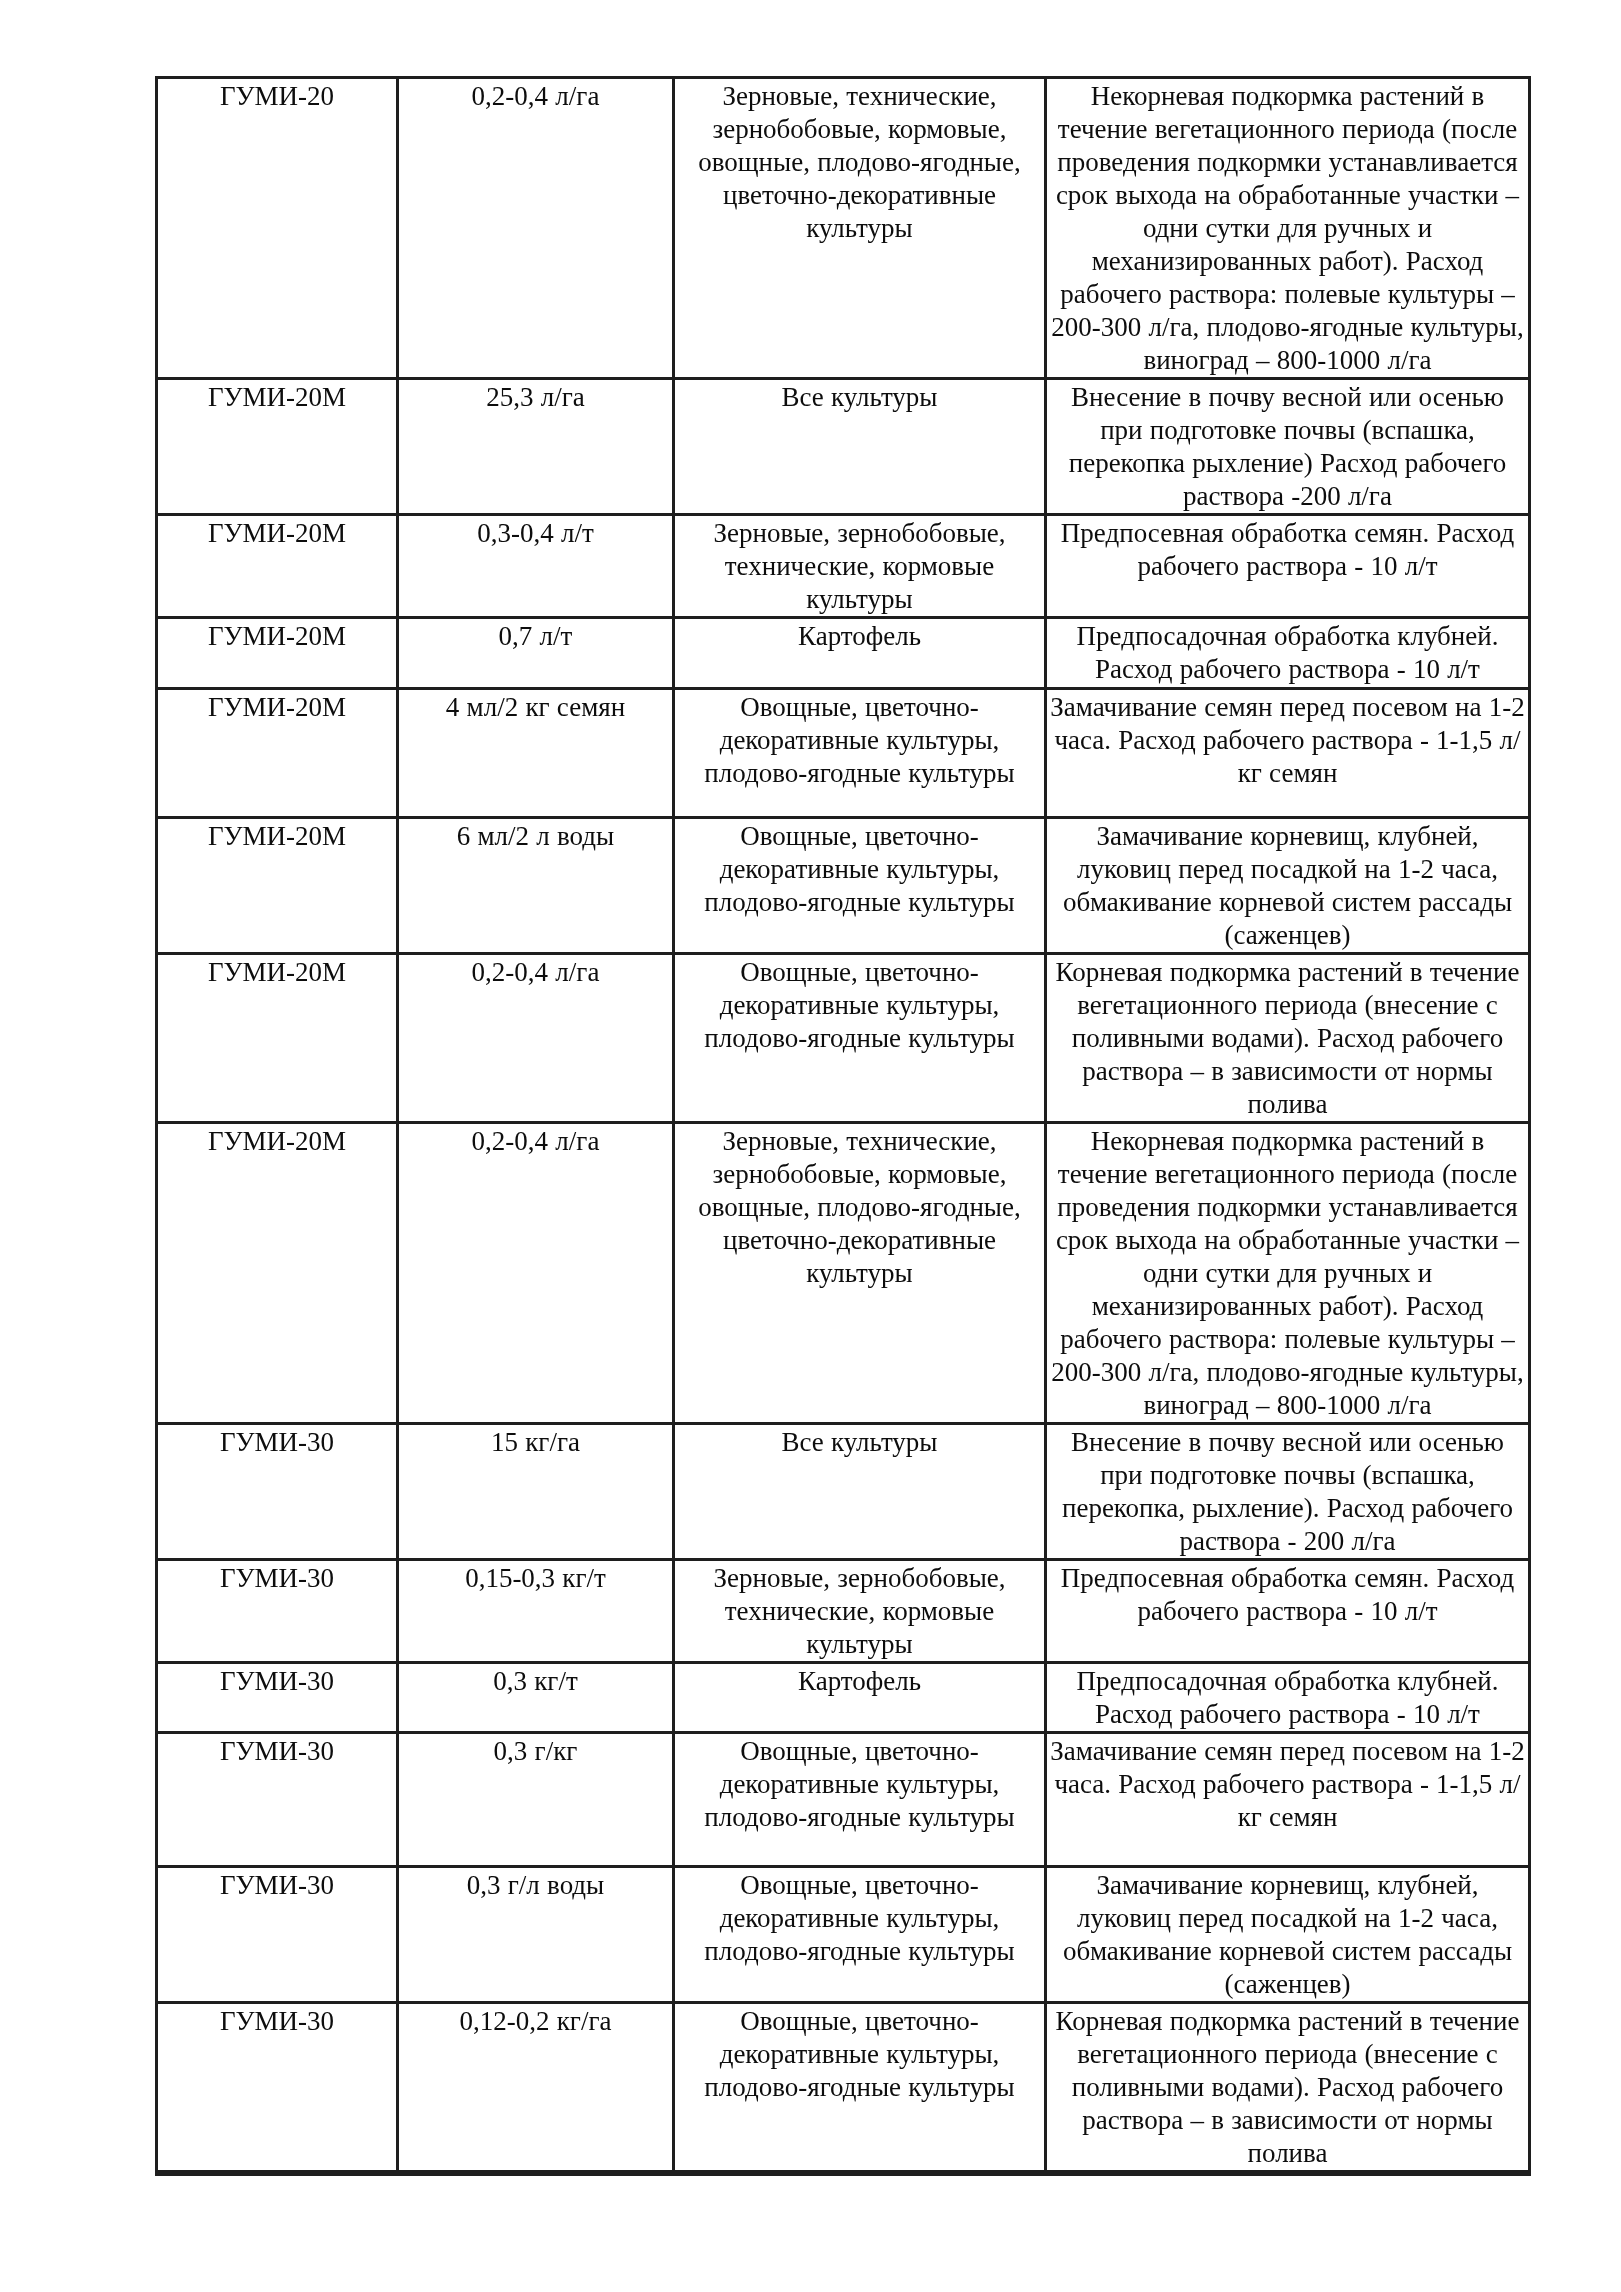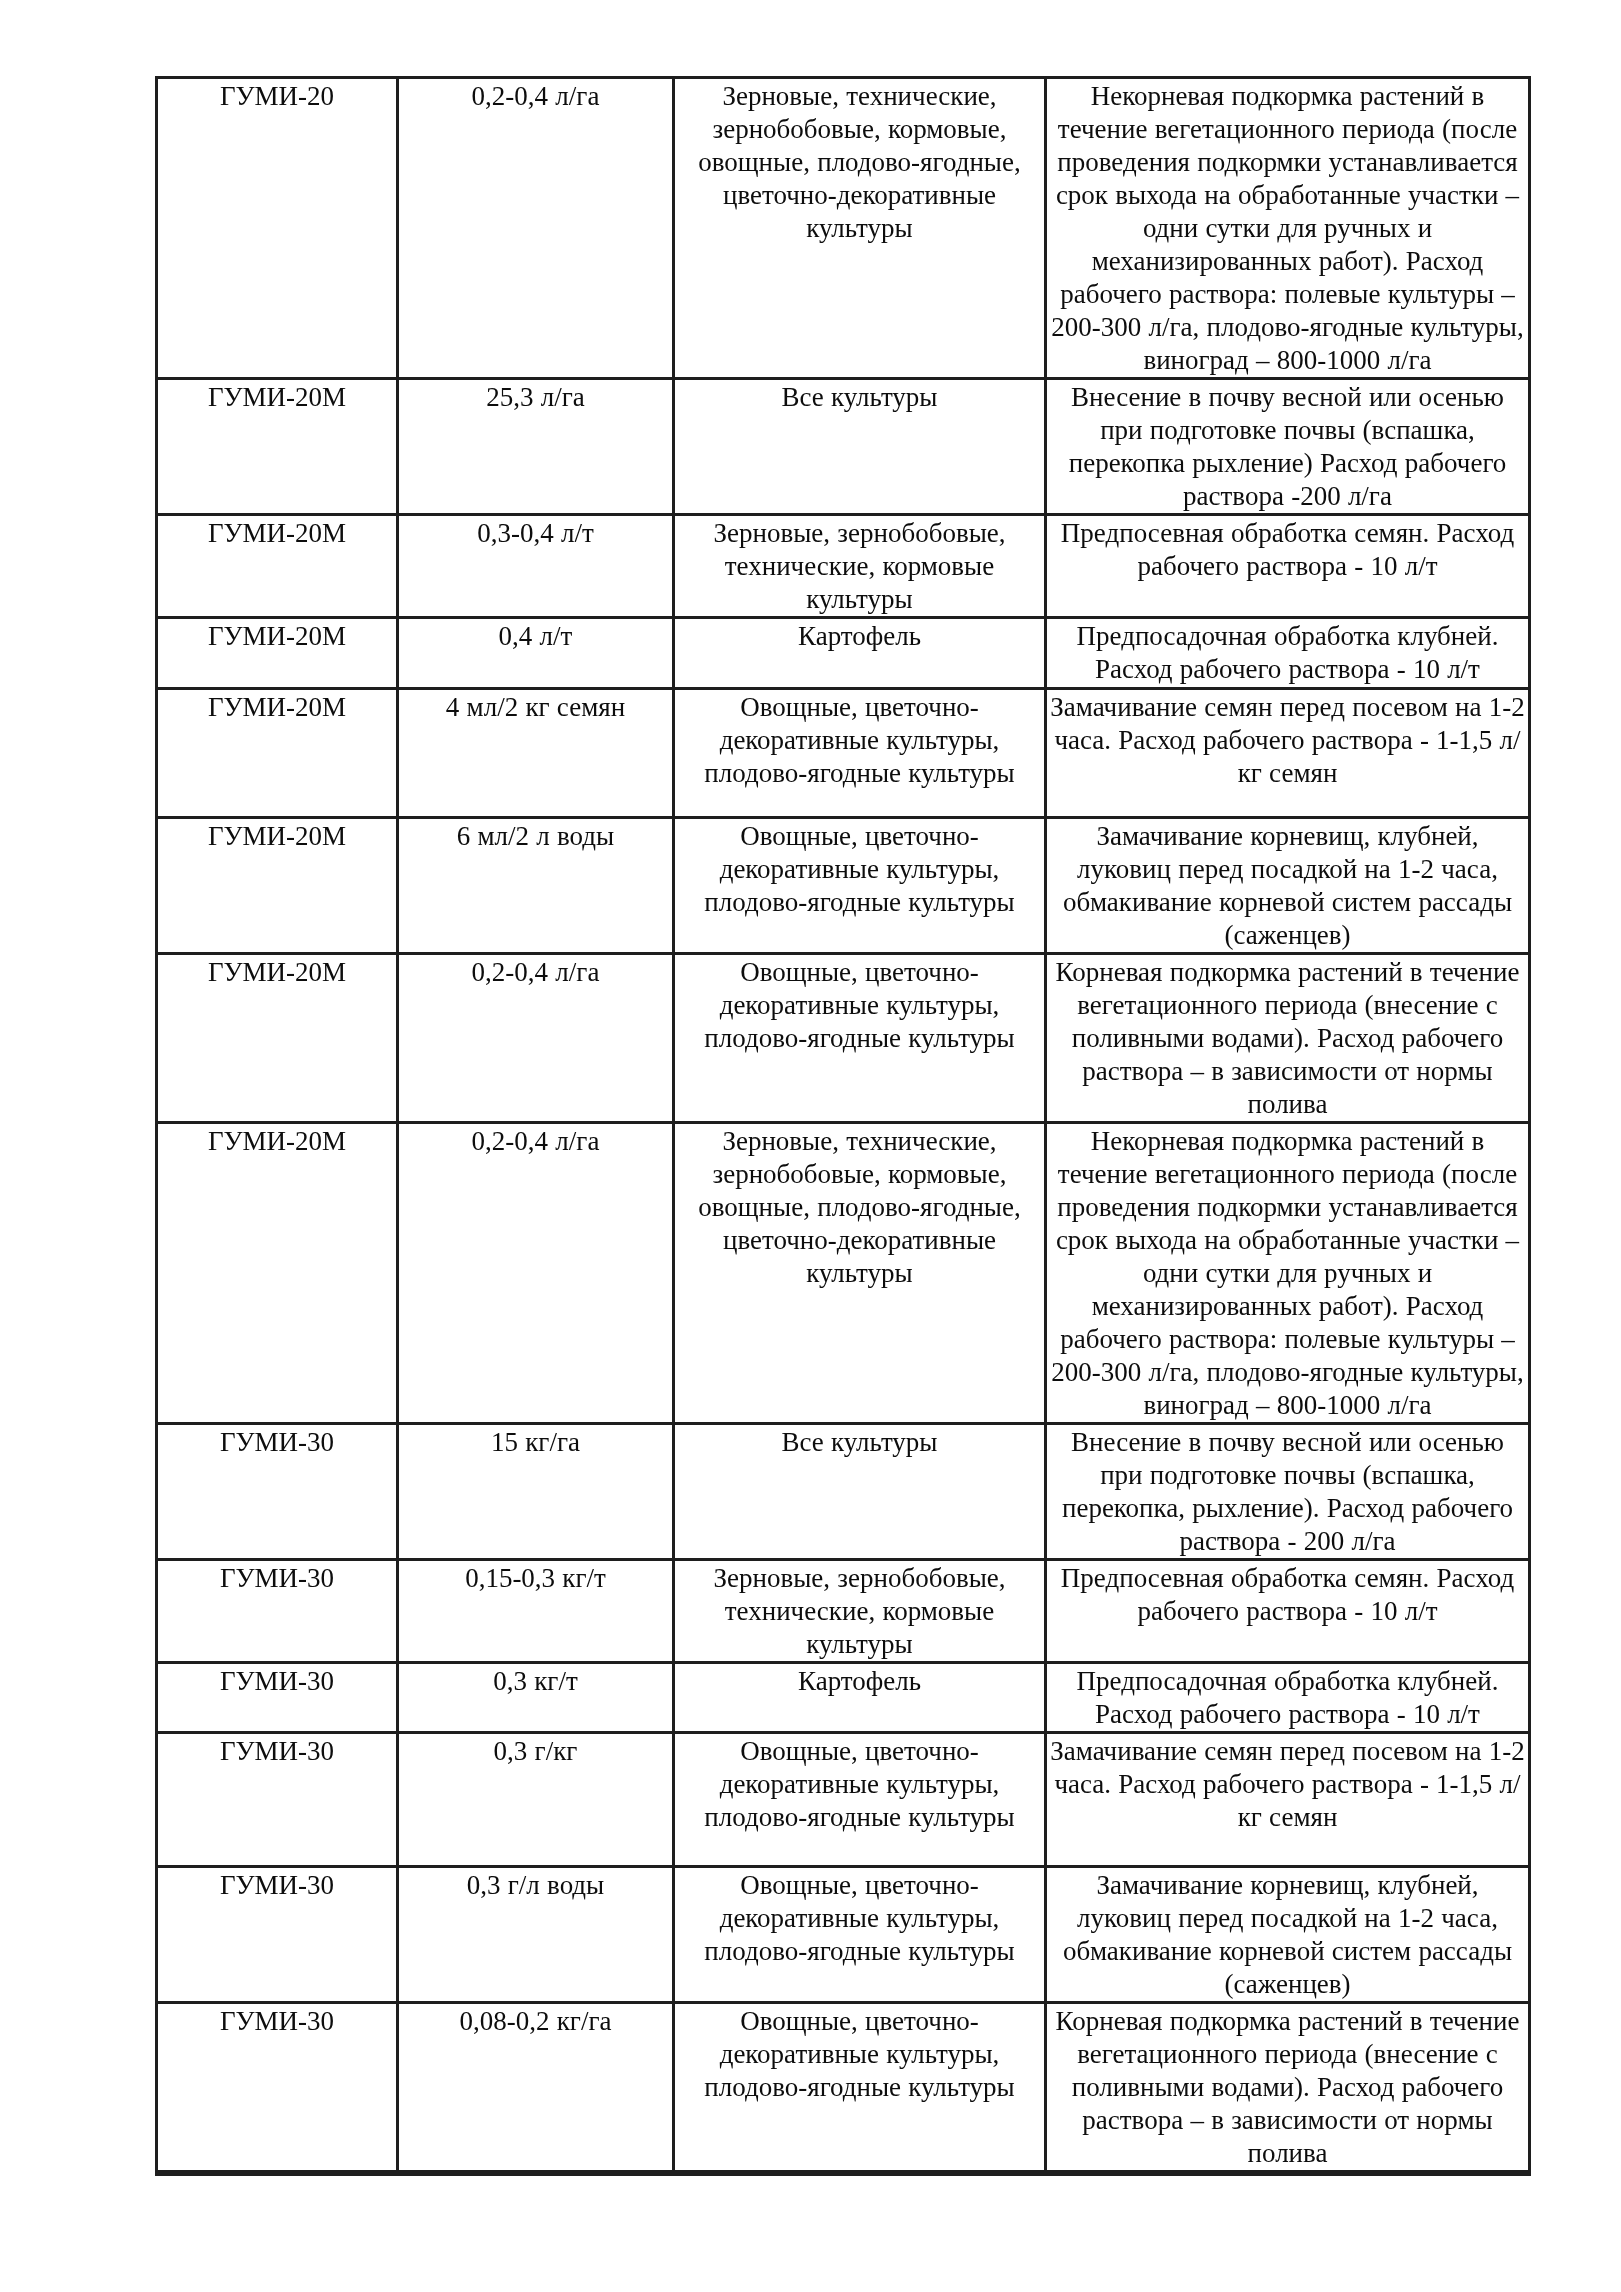--- a/index.html
+++ b/index.html
@@ -65,21 +65,21 @@
         <td>Внесение в почву весной или осенью при подготовке почвы (вспашка, перекопка рыхление) Расход рабочего раствора -200 л/га</td>
       </tr>
       <tr style="height:98px;">
         <td>ГУМИ-20М</td>
         <td>0,3-0,4 л/т</td>
         <td>Зерновые, зернобобовые, технические, кормовые культуры</td>
         <td>Предпосевная обработка семян. Расход рабочего раствора - 10 л/т</td>
       </tr>
       <tr style="height:71px;">
         <td>ГУМИ-20М</td>
-        <td>0,4 л/т</td>
+        <td>0,7 л/т</td>
         <td>Картофель</td>
         <td>Предпосадочная обработка клубней. Расход рабочего раствора - 10 л/т</td>
       </tr>
       <tr style="height:129px;">
         <td>ГУМИ-20М</td>
         <td>4 мл/2 кг семян</td>
         <td>Овощные, цветочно-декоративные культуры, плодово-ягодные культуры</td>
         <td>Замачивание семян перед посевом на 1-2 часа. Расход рабочего раствора - 1-1,5 л/кг семян</td>
       </tr>
       <tr style="height:132px;">
@@ -125,20 +125,20 @@
         <td>Замачивание семян перед посевом на 1-2 часа. Расход рабочего раствора - 1-1,5 л/кг семян</td>
       </tr>
       <tr style="height:134px;">
         <td>ГУМИ-30</td>
         <td>0,3 г/л воды</td>
         <td>Овощные, цветочно-декоративные культуры, плодово-ягодные культуры</td>
         <td>Замачивание корневищ, клубней, луковиц перед посадкой на 1-2 часа, обмакивание корневой систем рассады (саженцев)</td>
       </tr>
       <tr style="height:162px;">
         <td>ГУМИ-30</td>
-        <td>0,08-0,2 кг/га</td>
+        <td>0,12-0,2 кг/га</td>
         <td>Овощные, цветочно-декоративные культуры, плодово-ягодные культуры</td>
         <td>Корневая подкормка растений в течение вегетационного периода (внесение с поливными водами). Расход рабочего раствора – в зависимости от нормы полива</td>
       </tr>
     </tbody>
   </table>
 </div>
 
 
 </body></html>

